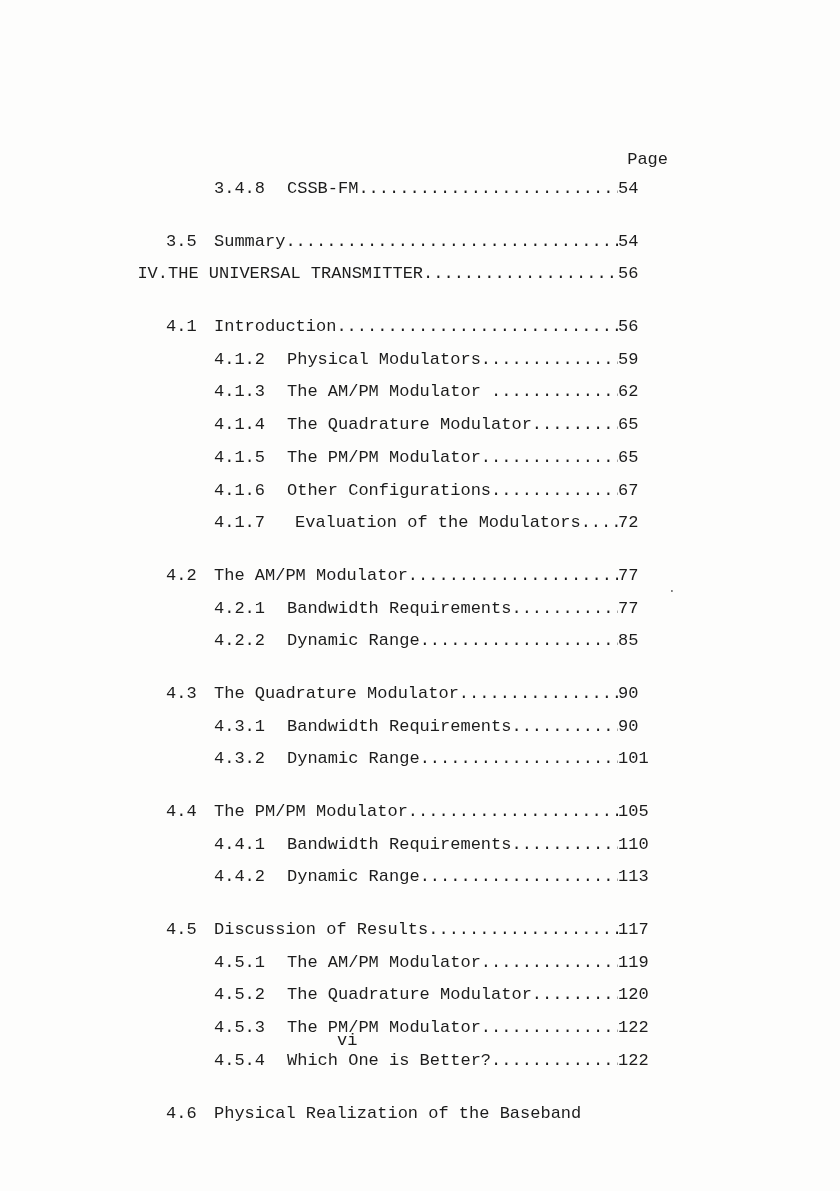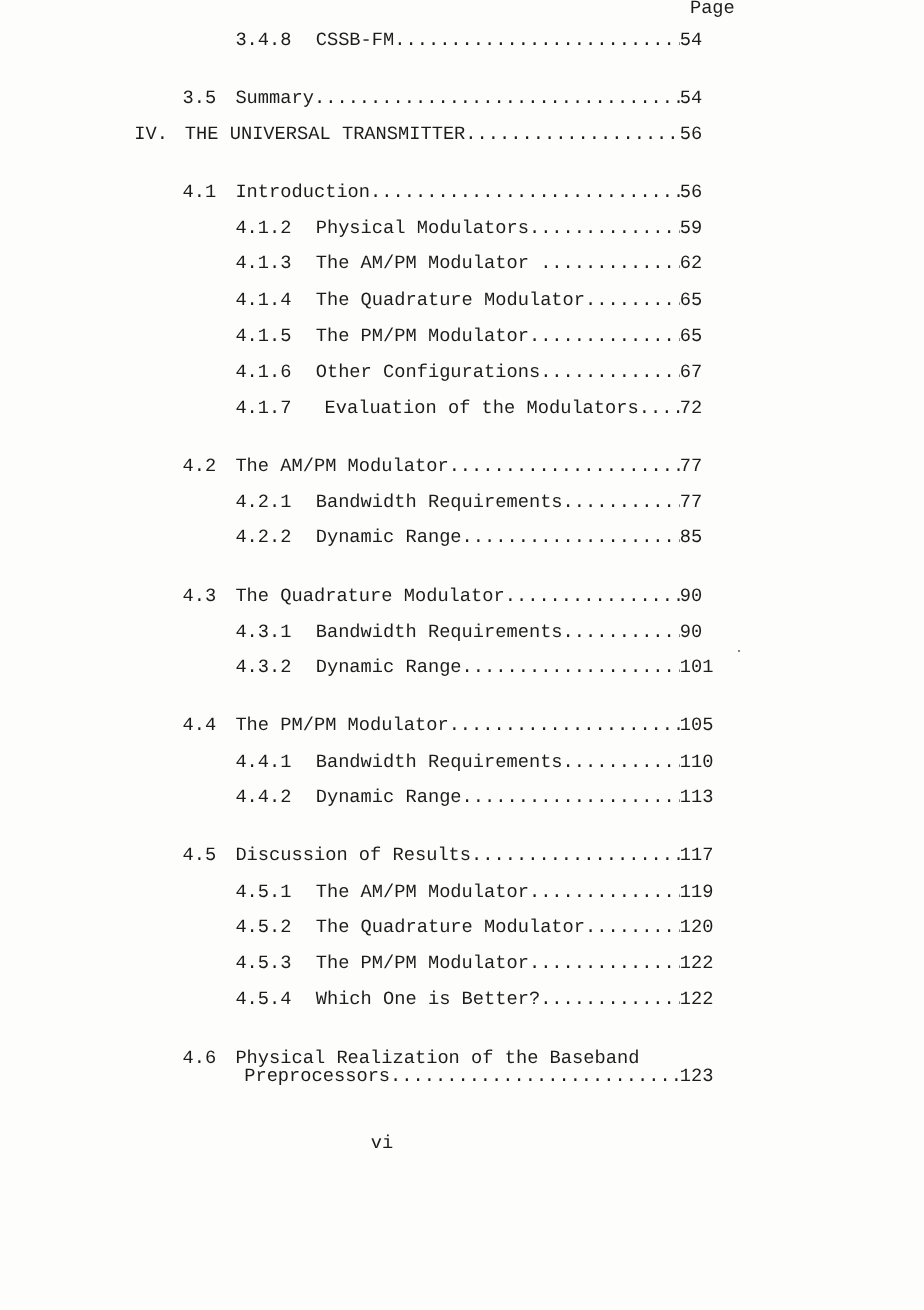--- a/index.html
+++ b/index.html
@@ -15,38 +15,39 @@
     font-size: 17px;
     line-height: 17px;
     position: relative;
     overflow: hidden;
   }
   .sheet {
     position: absolute;
     inset: 0;
   }
   .page-label {
+    padding-top: 151px;
     padding-right: 172px;
     text-align: right;
     margin-bottom: 12px;
   }
   .toc {
     margin-left: 122px;
     margin-right: 178px;
   }
   .entry {
     display: flex;
     align-items: baseline;
     margin-bottom: 15.7px;
   }
   .entry .num {
     flex: 0 0 auto;
     white-space: pre;
   }
-  .lvl-ch .num { width: 46px; }
+  .lvl-ch .num { width: 46px; text-align: right; }
   .lvl-s2 { padding-left: 44px; }
   .lvl-s2 .num { width: 48px; margin-top: 20px; }
   .lvl-s3 { padding-left: 92px; }
   .lvl-s3 .num { width: 73px; }
   .title {
     white-space: pre;
     flex: 0 0 auto;
   }
   .leader {
     flex: 1 1 0;
@@ -262,25 +263,20 @@
       <span class="num">4.5.4</span>
         <span class="title">Which One is Better?</span>
         <span class="leader"></span>
         <span class="pageno">122</span>
     </div>
 
     <div class="entry lvl-s2">
       <span class="num">4.6</span>
       <div class="wrap">
         <div class="title-line1">Physical Realization of the Baseband</div>
-        <div class="row2">
-          <span class="title">Preprocessors</span>
-            <span class="leader"></span>
-            <span class="pageno">123</span>
-        </div>
       </div>
     </div>
 
   </main>
 
   <div class="folio">vi</div>
 
   <span class="artifact">·</span>
 
 </div>

